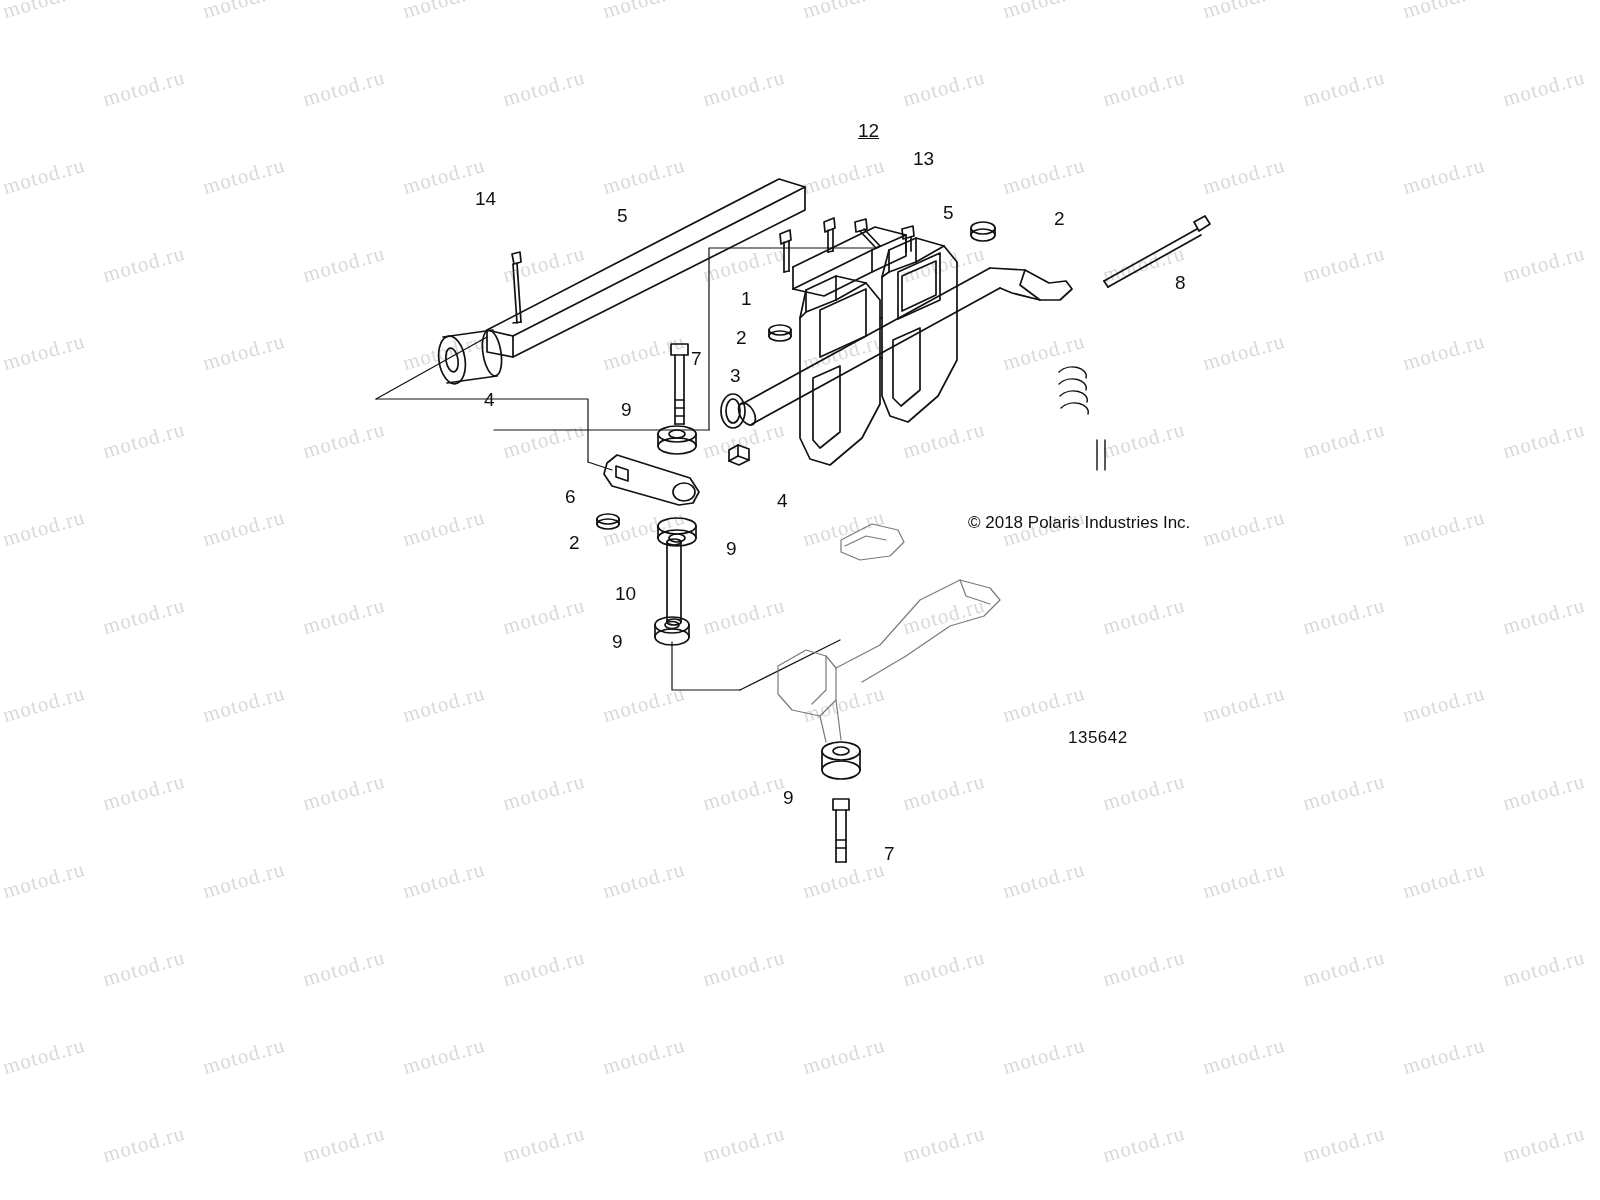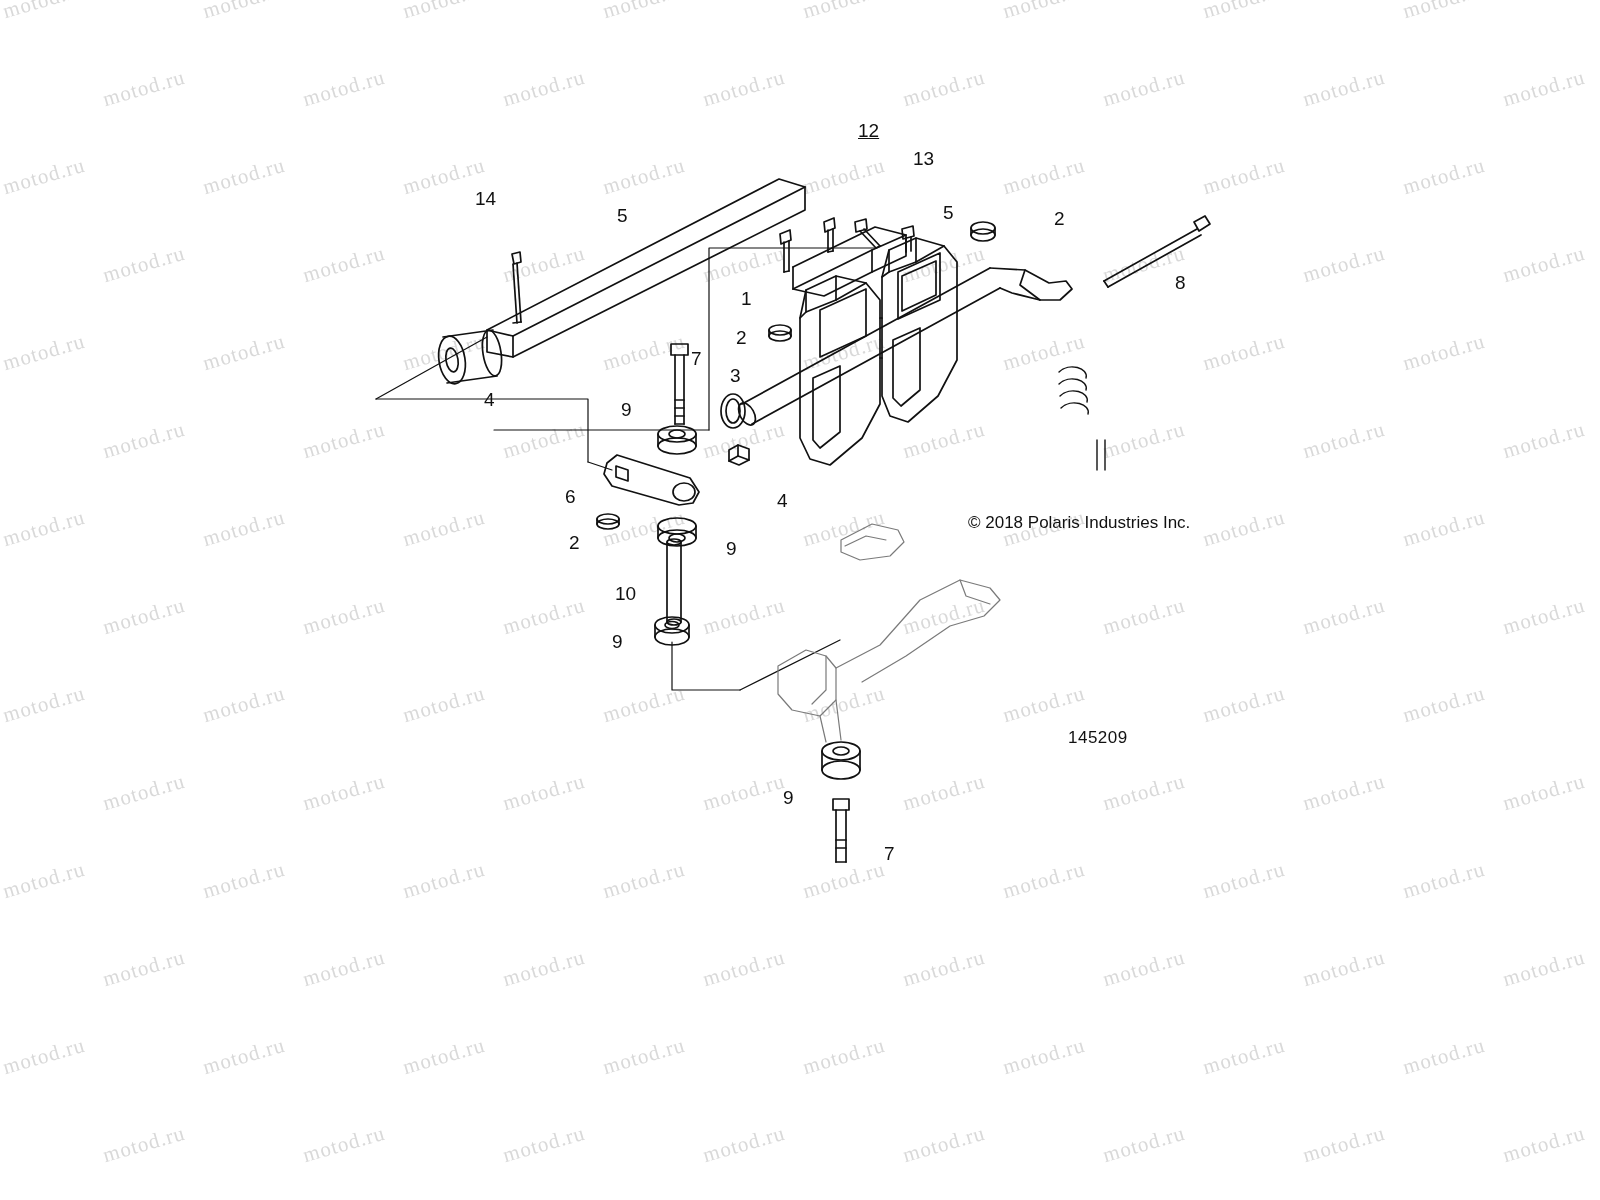--- a/index.html
+++ b/index.html
@@ -420,15 +420,15 @@
       <div class="callout" style="left: 569px; top: 532px;">2</div>
       <div class="callout" style="left: 726px; top: 538px;">9</div>
       <div class="callout" style="left: 615px; top: 583px;">10</div>
       <div class="callout" style="left: 612px; top: 631px;">9</div>
       <div class="callout" style="left: 783px; top: 787px;">9</div>
       <div class="callout" style="left: 884px; top: 843px;">7</div>
     </div>
 
   <div class="copyright">© 2018 Polaris Industries Inc.</div>
 
-  <div class="partnumber">145209</div>
+  <div class="partnumber">135642</div>
 
 </div>
 
 </body></html>

